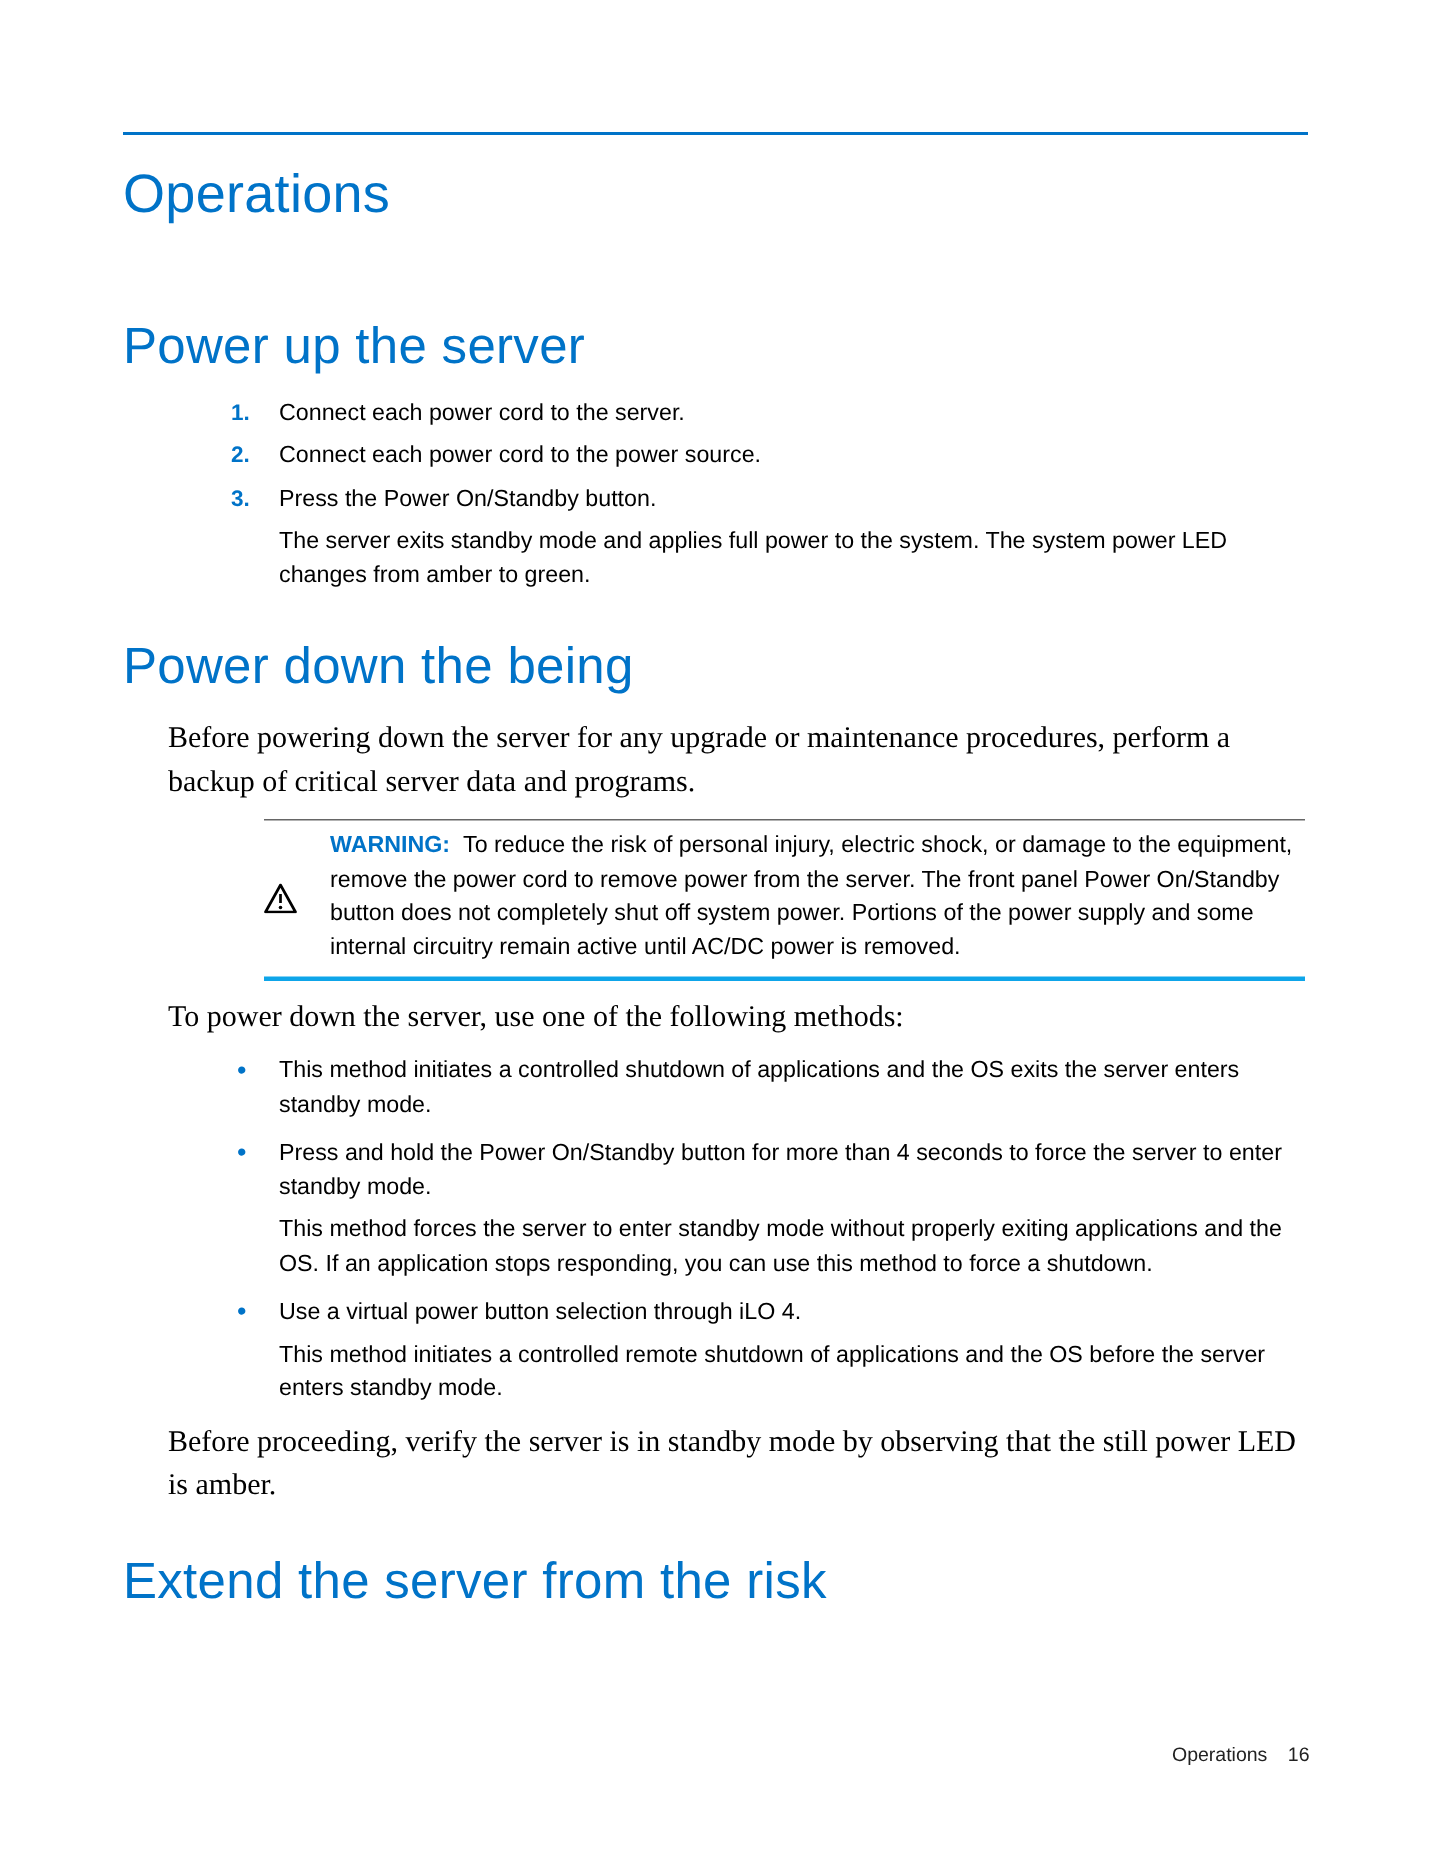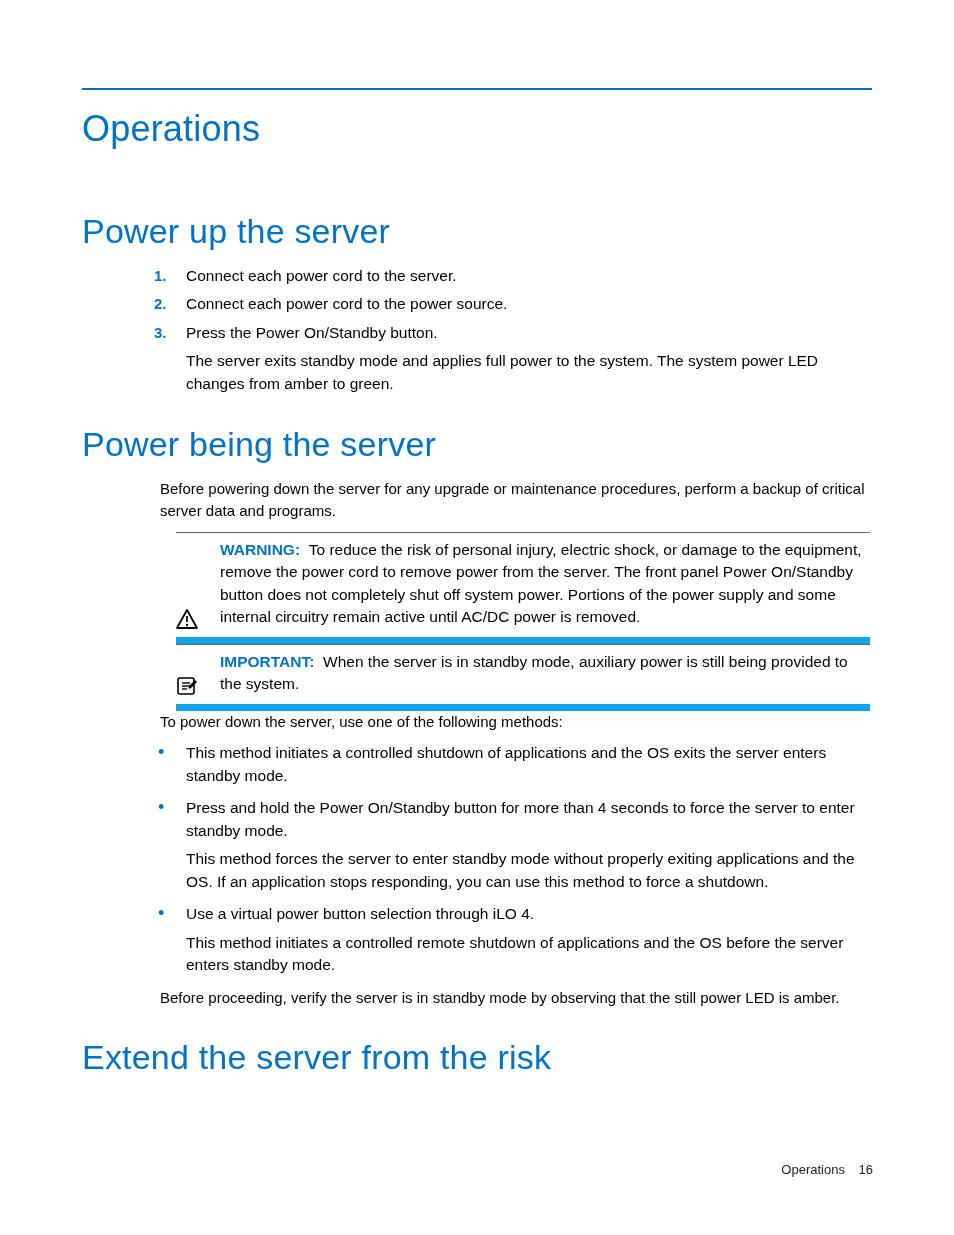--- a/index.html
+++ b/index.html
@@ -60,34 +60,36 @@
       color: #0073c8;
       font-weight: bold;
       font-size: 15px;
     }
     .ol li .step-para {
       margin-top: 6px;
       font-size: 15.5px;
       line-height: 1.45;
     }
     .body-para {
-      font-size: 15px;
-      line-height: 1.45;
-      margin-left: 78px;
+      font-size: 20px;
+      line-height: 1.45;
+      margin-left: 30px;
       margin-right: 2px;
       margin-bottom: 10px;
+      font-family: Liberation Serif, serif;
     }
     .callout {
       margin-left: 94px;
       margin-right: 2px;
       border-top: 1px solid #666;
-      border-bottom: 7px solid #0ea5e9;
+      border-bottom: 3px solid #0ea5e9;
       padding: 6px 0 8px 0;
+      margin-bottom: 10px;
       display: flex;
-      align-items: flex-end;
+      align-items: center;
       gap: 22px;
     }
     .callout .icon-wrap {
       width: 22px;
       flex-shrink: 0;
       padding-top: 1px;
     }
     .callout .callout-body {
       font-size: 15.5px;
       line-height: 1.45;
@@ -149,52 +151,37 @@
       <span class="num">2.</span>
       <span>Connect each power cord to the power source.</span>
     </li>
     <li>
       <span class="num">3.</span>
       <span>Press the Power On/Standby button.</span>
       <div class="step-para">The server exits standby mode and applies full power to the system. The system power LED changes from amber to green.</div>
     </li>
   </ol>
 
-  <h2 class="h2 tight-top">Power being the server</h2>
+  <h2 class="h2 tight-top">Power down the being</h2>
   <p class="body-para">Before powering down the server for any upgrade or maintenance procedures, perform a backup of critical server data and programs.</p>
 
   <div class="callout">
     <div class="icon-wrap">
       <svg width="22" height="20" viewBox="0 0 22 20">
         <path d="M11 1 L21 19 L1 19 Z" fill="none" stroke="#000" stroke-width="1.8" stroke-linejoin="round"></path>
         <line x1="11" y1="7" x2="11" y2="13" stroke="#000" stroke-width="1.8"></line>
         <circle cx="11" cy="16" r="1.2" fill="#000"></circle>
       </svg>
     </div>
     <div class="callout-body">
       <span class="label">WARNING:</span>
       &nbsp;<span>To reduce the risk of personal injury, electric shock, or damage to the equipment, remove the power cord to remove power from the server. The front panel Power On/Standby button does not completely shut off system power. Portions of the power supply and some internal circuitry remain active until AC/DC power is removed.</span>
     </div>
   </div>
 
-  <div class="callout">
-    <div class="icon-wrap">
-      <svg width="22" height="20" viewBox="0 0 22 20">
-        <rect x="2" y="2" width="16" height="16" rx="2" fill="none" stroke="#000" stroke-width="1.6"></rect>
-        <line x1="6" y1="7" x2="14" y2="7" stroke="#000" stroke-width="1.4"></line>
-        <line x1="6" y1="10" x2="14" y2="10" stroke="#000" stroke-width="1.4"></line>
-        <line x1="6" y1="13" x2="11" y2="13" stroke="#000" stroke-width="1.4"></line>
-        <path d="M15 12 L21 6 L19 4 L13 10 L12.5 13 Z" fill="#000"></path>
-      </svg>
-    </div>
-    <div class="callout-body">
-      <span class="label">IMPORTANT:</span>
-      &nbsp;<span>When the server is in standby mode, auxiliary power is still being provided to the system.</span>
-    </div>
-  </div>
 
   <p class="body-para">To power down the server, use one of the following methods:</p>
 
   <ul class="ul">
     <li>
       <span class="bullet">•</span>
       <div class="sub-para">This method initiates a controlled shutdown of applications and the OS exits the server enters standby mode.</div>
     </li>
     <li>
       <span class="bullet">•</span>

